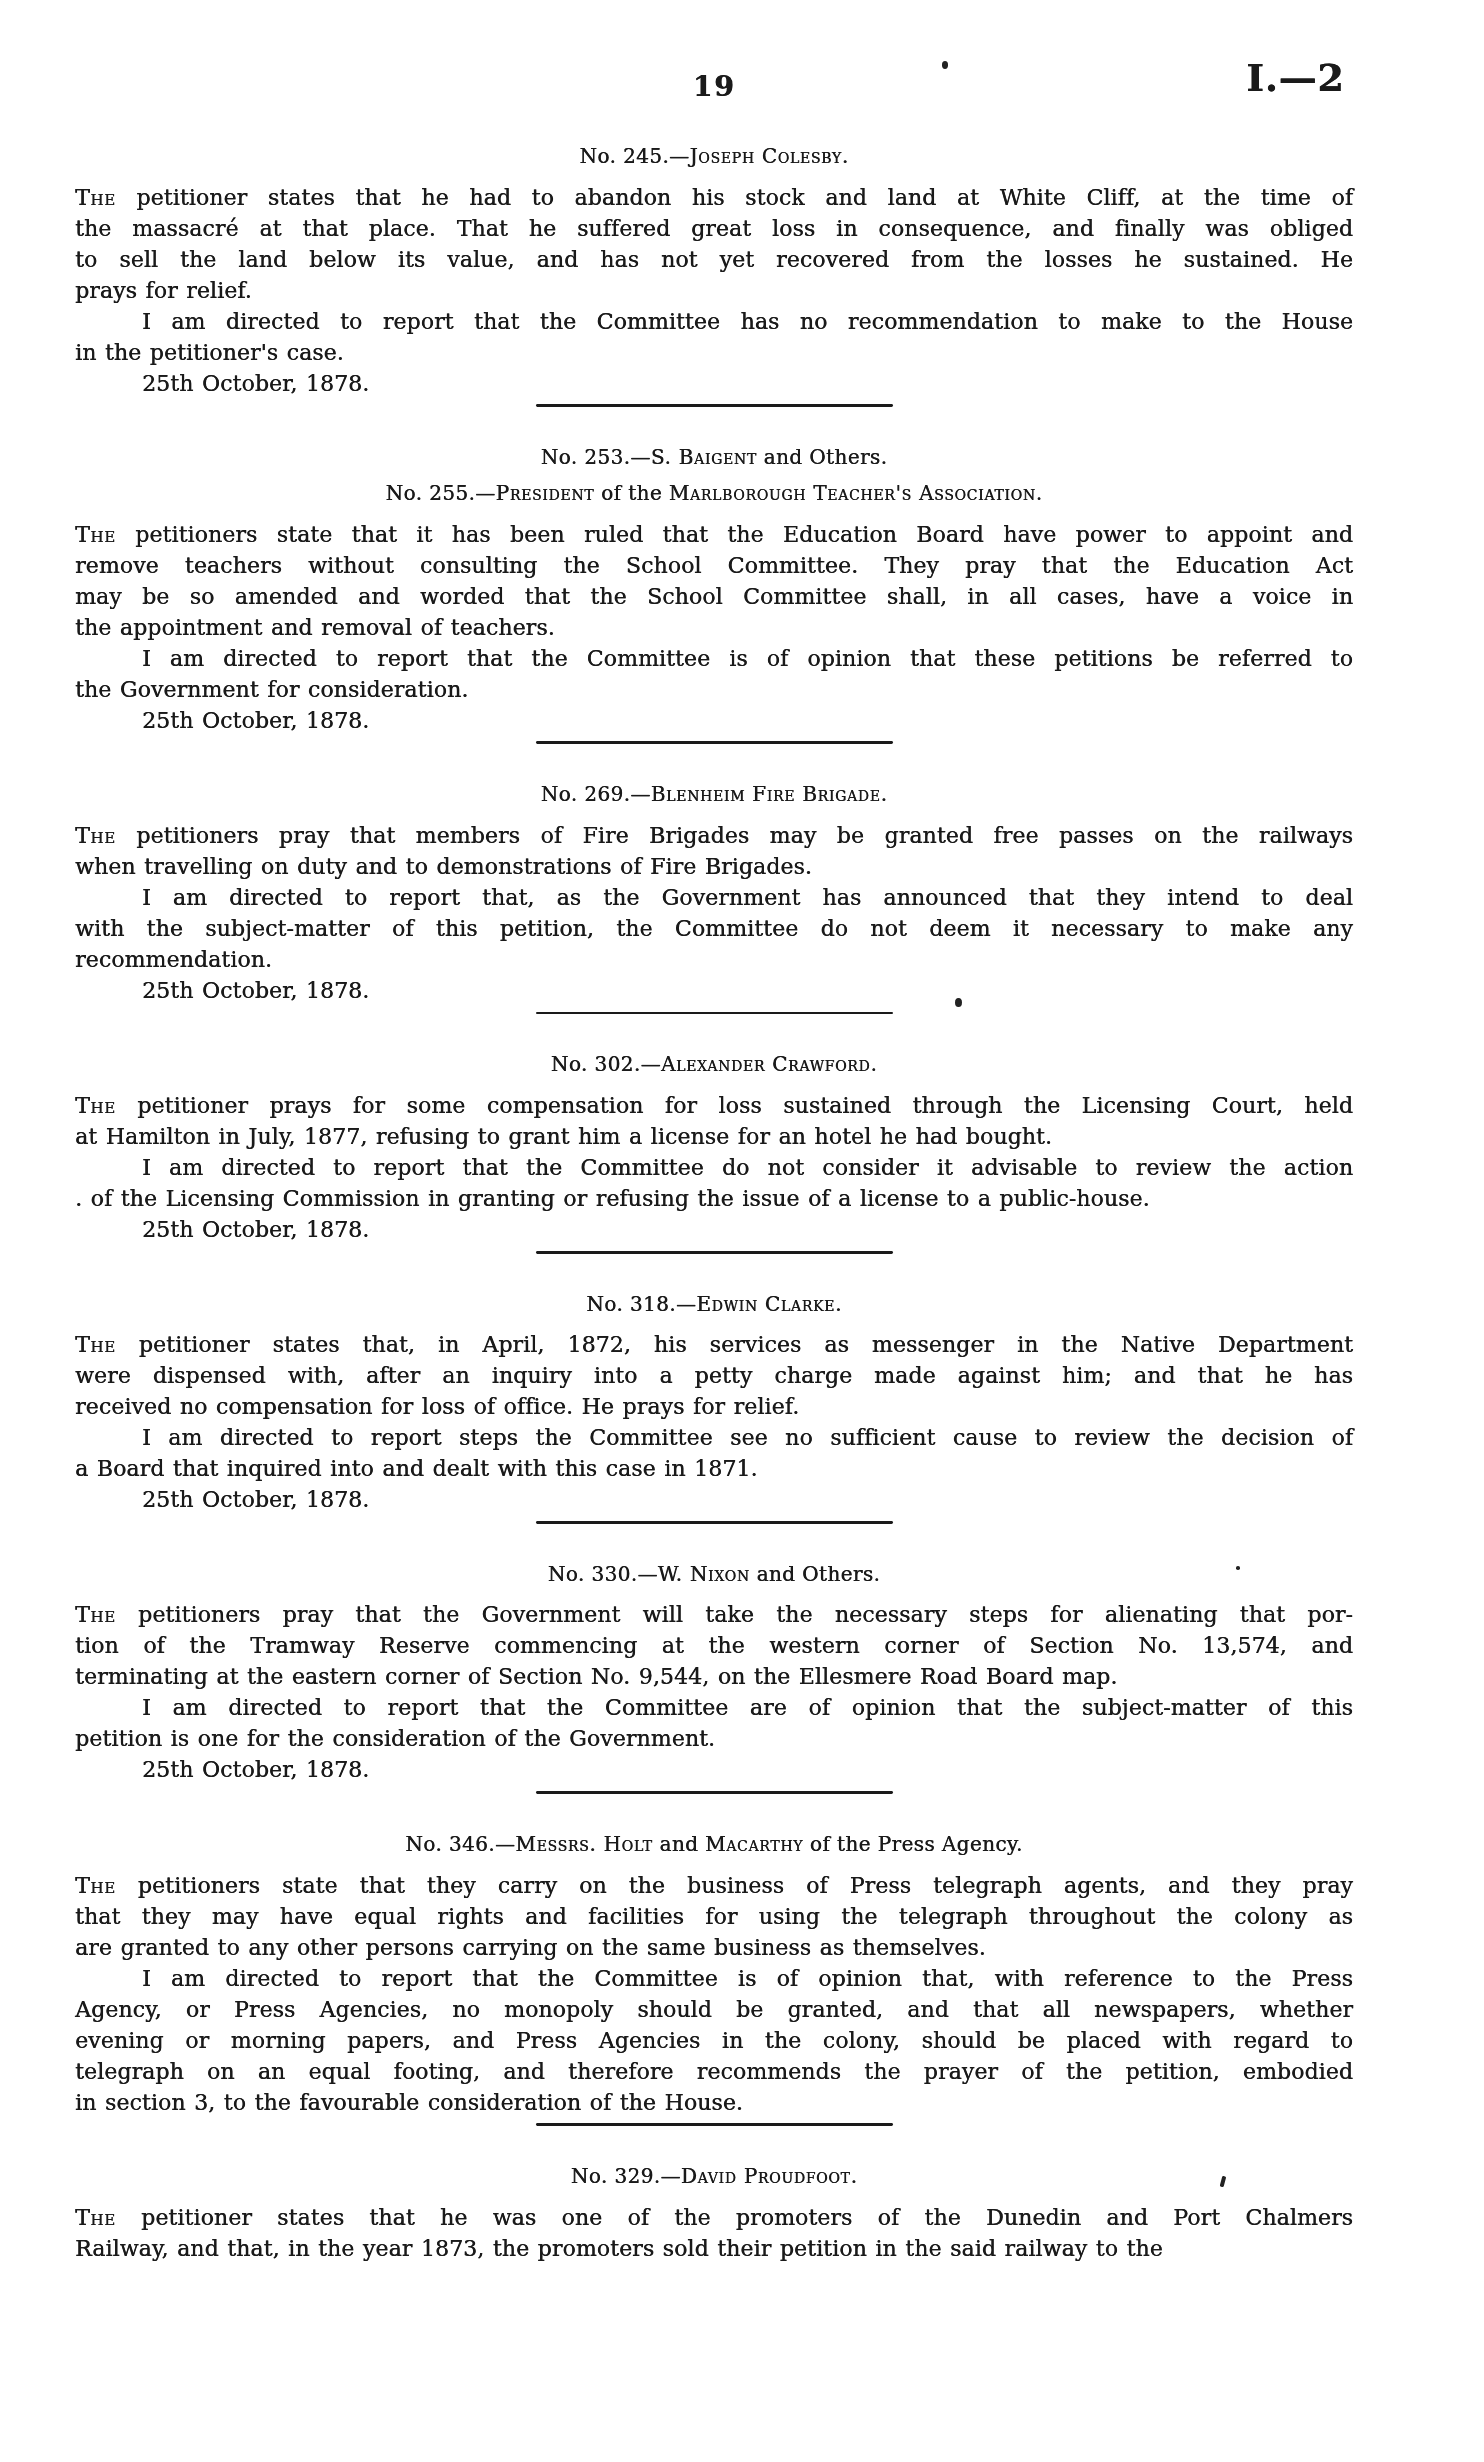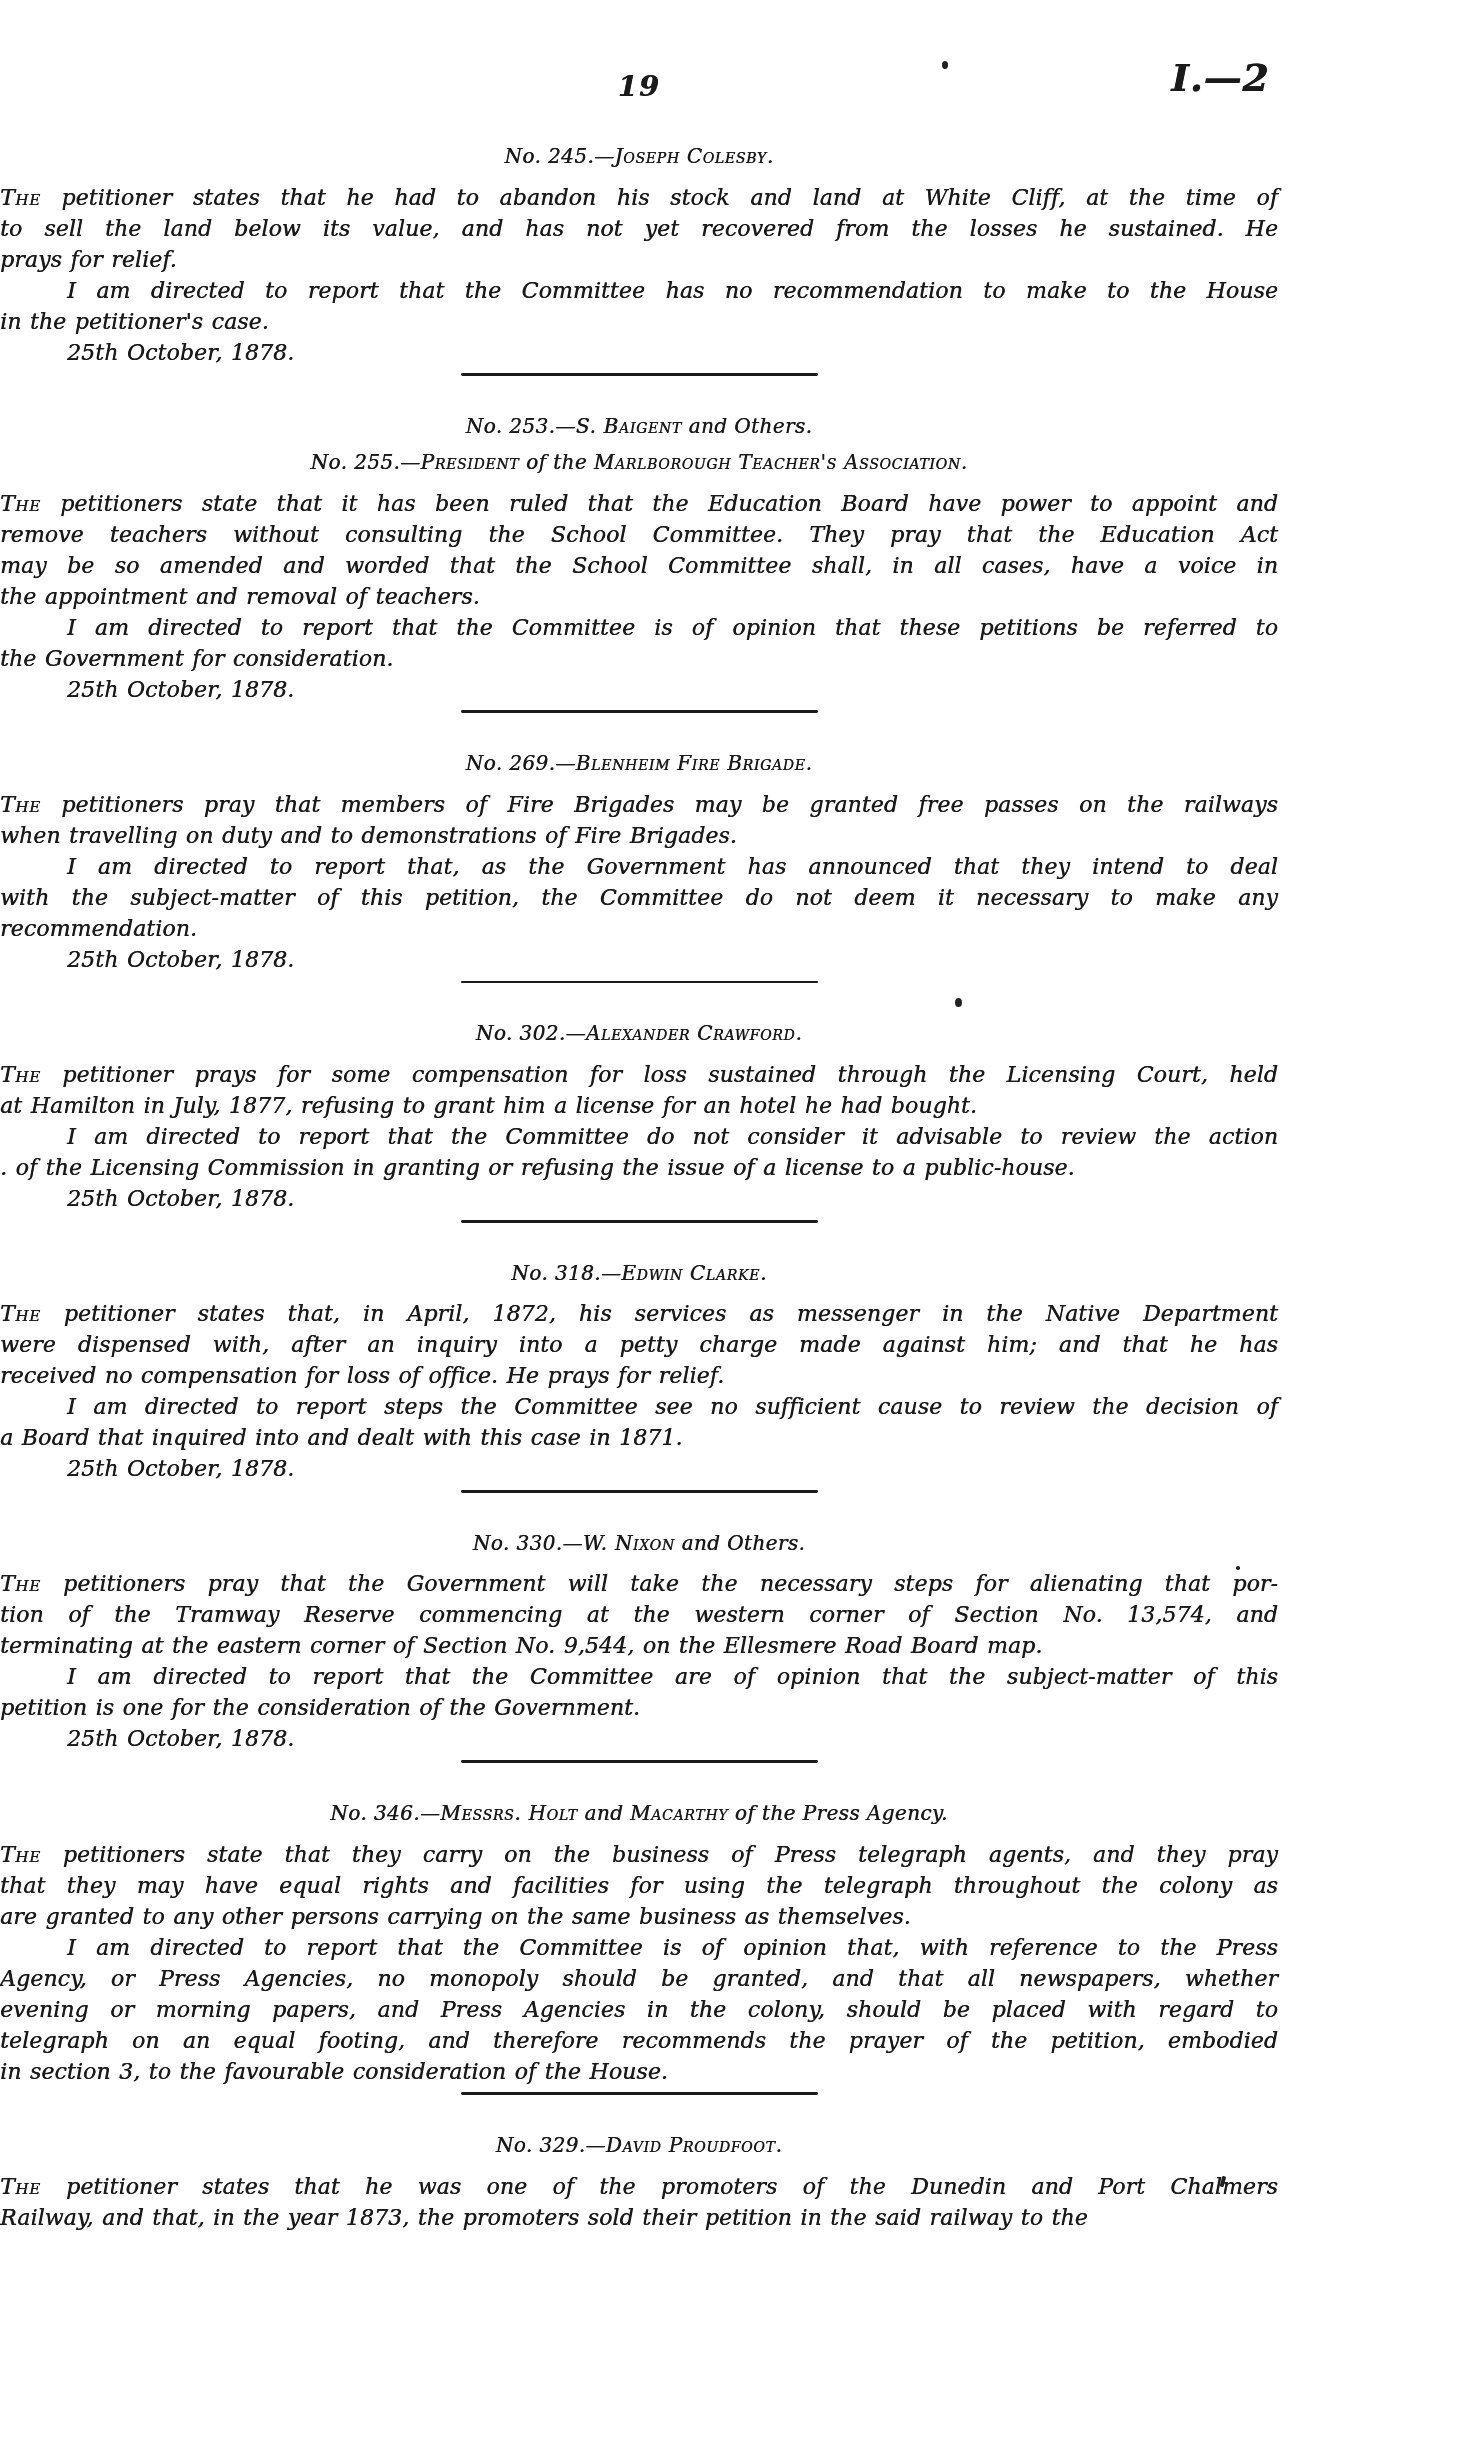--- a/index.html
+++ b/index.html
@@ -5,21 +5,21 @@
   :root { --ink:#1a1a1a; --paper:#ffffff; }
   html,body{margin:0;padding:0;}
   body{
     width:1484px;height:2462px;
     background:var(--paper);
     color:var(--ink);
     position:relative;overflow:hidden;
     font-family:"DejaVu Serif","Liberation Serif",serif;
     text-shadow:0.4px 0 0 currentColor;
   }
-  .content{width:1278px;font-style:italic;}
+  .content{width:1278px;margin-left:75px;}
   .page-header{position:relative;height:106px;}
   .page-number{
     position:absolute;left:0;top:69px;width:100%;
     text-align:center;font-size:28.6px;font-weight:bold;letter-spacing:1.4px;
   }
   .issue-number{
     position:absolute;right:8.6px;top:55px;
     font-size:38px;font-weight:bold;letter-spacing:0.7px;
   }
   .heading{
@@ -55,20 +55,21 @@
 <main class="content">
   <header class="page-header">
     <span class="page-number">19</span>
     <span class="issue-number">I.—2</span>
   </header>
   <div id="sections">
       <section class="petition">
         <div class="heading"><span>No. 245.—</span><span class="sc">Joseph Colesby</span><span>.</span></div>
         <div class="para opening">
           <div class="line"><span class="sc">The</span> petitioner states that he had to abandon his stock and land at White Cliff, at the time of</div>
+          <div class="line">the massacré at that place.  That he suffered great loss in consequence, and finally was obliged</div>
           <div class="line">to sell the land below its value, and has not yet recovered from the losses he sustained.  He</div>
           <div class="line final">prays for relief.</div>
         </div>
         <div class="para report">
           <div class="line">I am directed to report that the Committee has no recommendation to make to the House</div>
           <div class="line final">in the petitioner's case.</div>
         </div>
         <div class="date-line">25th October, 1878.</div>
         <div class="separator"></div>
       </section>

